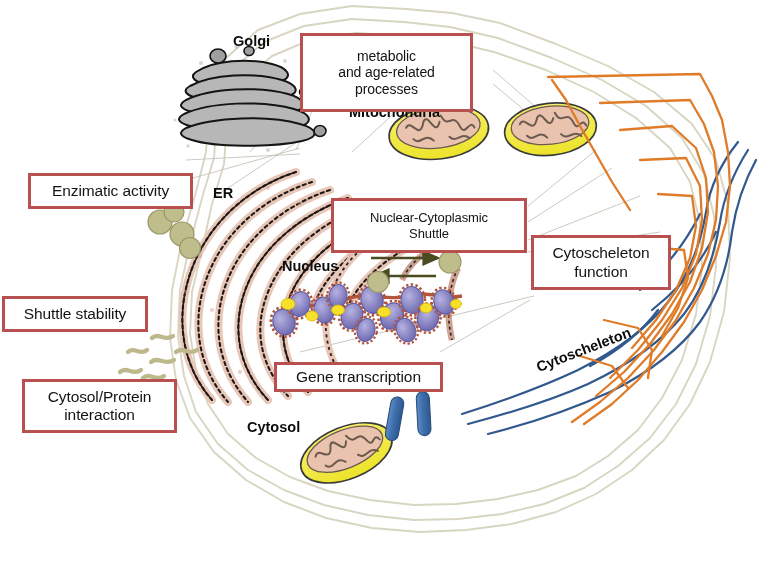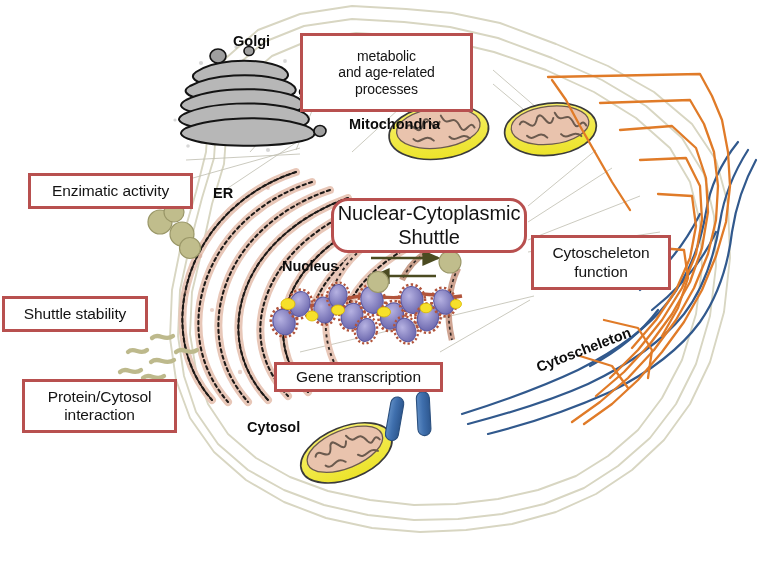--- a/index.html
+++ b/index.html
@@ -29,35 +29,35 @@
     text-align:center;
     line-height:1.18;
     letter-spacing:-0.1px;
     white-space:pre-line;
     z-index:40;
   }
   .c-enz      {left:28px;  top:173px; width:165px; height:36px; font-size:15.5px;}
   .c-stab     {left:2px;   top:296px; width:146px; height:36px; font-size:15.5px;}
   .c-ppi      {left:22px;  top:379px; width:155px; height:54px; font-size:15.5px;}
   .c-metab    {left:300px; top:17px;  width:173px; height:79px; font-size:14px;margin-top:16px;}
-  .c-shuttle  {left:331px; top:198px; width:196px; height:55px; font-size:20px;border-radius:17px;}
+  .c-shuttle  {left:331px; top:198px; width:196px; height:55px; font-size:13px;}
   .c-cyto     {left:531px; top:235px; width:140px; height:55px; font-size:15.5px;}
   .c-gene     {left:261px; top:362px; width:169px; height:30px; font-size:15.5px;margin-left:13px;}
 
   
   .orglabel{
     position:absolute;
     font-weight:bold;
     color:#0c0c0c;
     font-size:14.5px;
     white-space:nowrap;
     z-index:30;
   }
   .l-golgi  {left:233px; top:33px;}
-  .l-mito   {left:349px; top:116px;}
+  .l-mito   {left:349px; top:104px;}
   .l-er     {left:213px; top:185px;text-align:center;}
   .l-nuc    {left:282px; top:258px;}
   .l-cytosol{left:247px; top:419px;}
   .l-cskel{
     position:absolute;
     left:534px; top:360px;
     font-weight:bold;
     font-size:14.5px;
     color:#0c0c0c;
     white-space:nowrap;
@@ -361,21 +361,21 @@
       <path d="M552,80 L566,100 L580,126 L596,154 L612,182 L630,210"></path>
       <path d="M660,248 L684,250 L688,278 L678,308 L662,336"></path>
       <path d="M604,320 L638,328 L652,350 L648,378"></path>
       <path d="M580,356 L612,366 L628,388"></path>
     </g>
 
   </svg>
 
   <div class="callout c-enz">Enzimatic activity</div>
   <div class="callout c-stab">Shuttle stability</div>
-  <div class="callout c-ppi">Protein/Cytosol
+  <div class="callout c-ppi">Cytosol/Protein
 interaction</div>
   <div class="callout c-metab">metabolic
 and age-related
 processes</div>
   <div class="callout c-shuttle">Nuclear-Cytoplasmic
 Shuttle</div>
   <div class="callout c-cyto">Cytoscheleton
 function</div>
   <div class="callout c-gene">Gene transcription</div>
 

